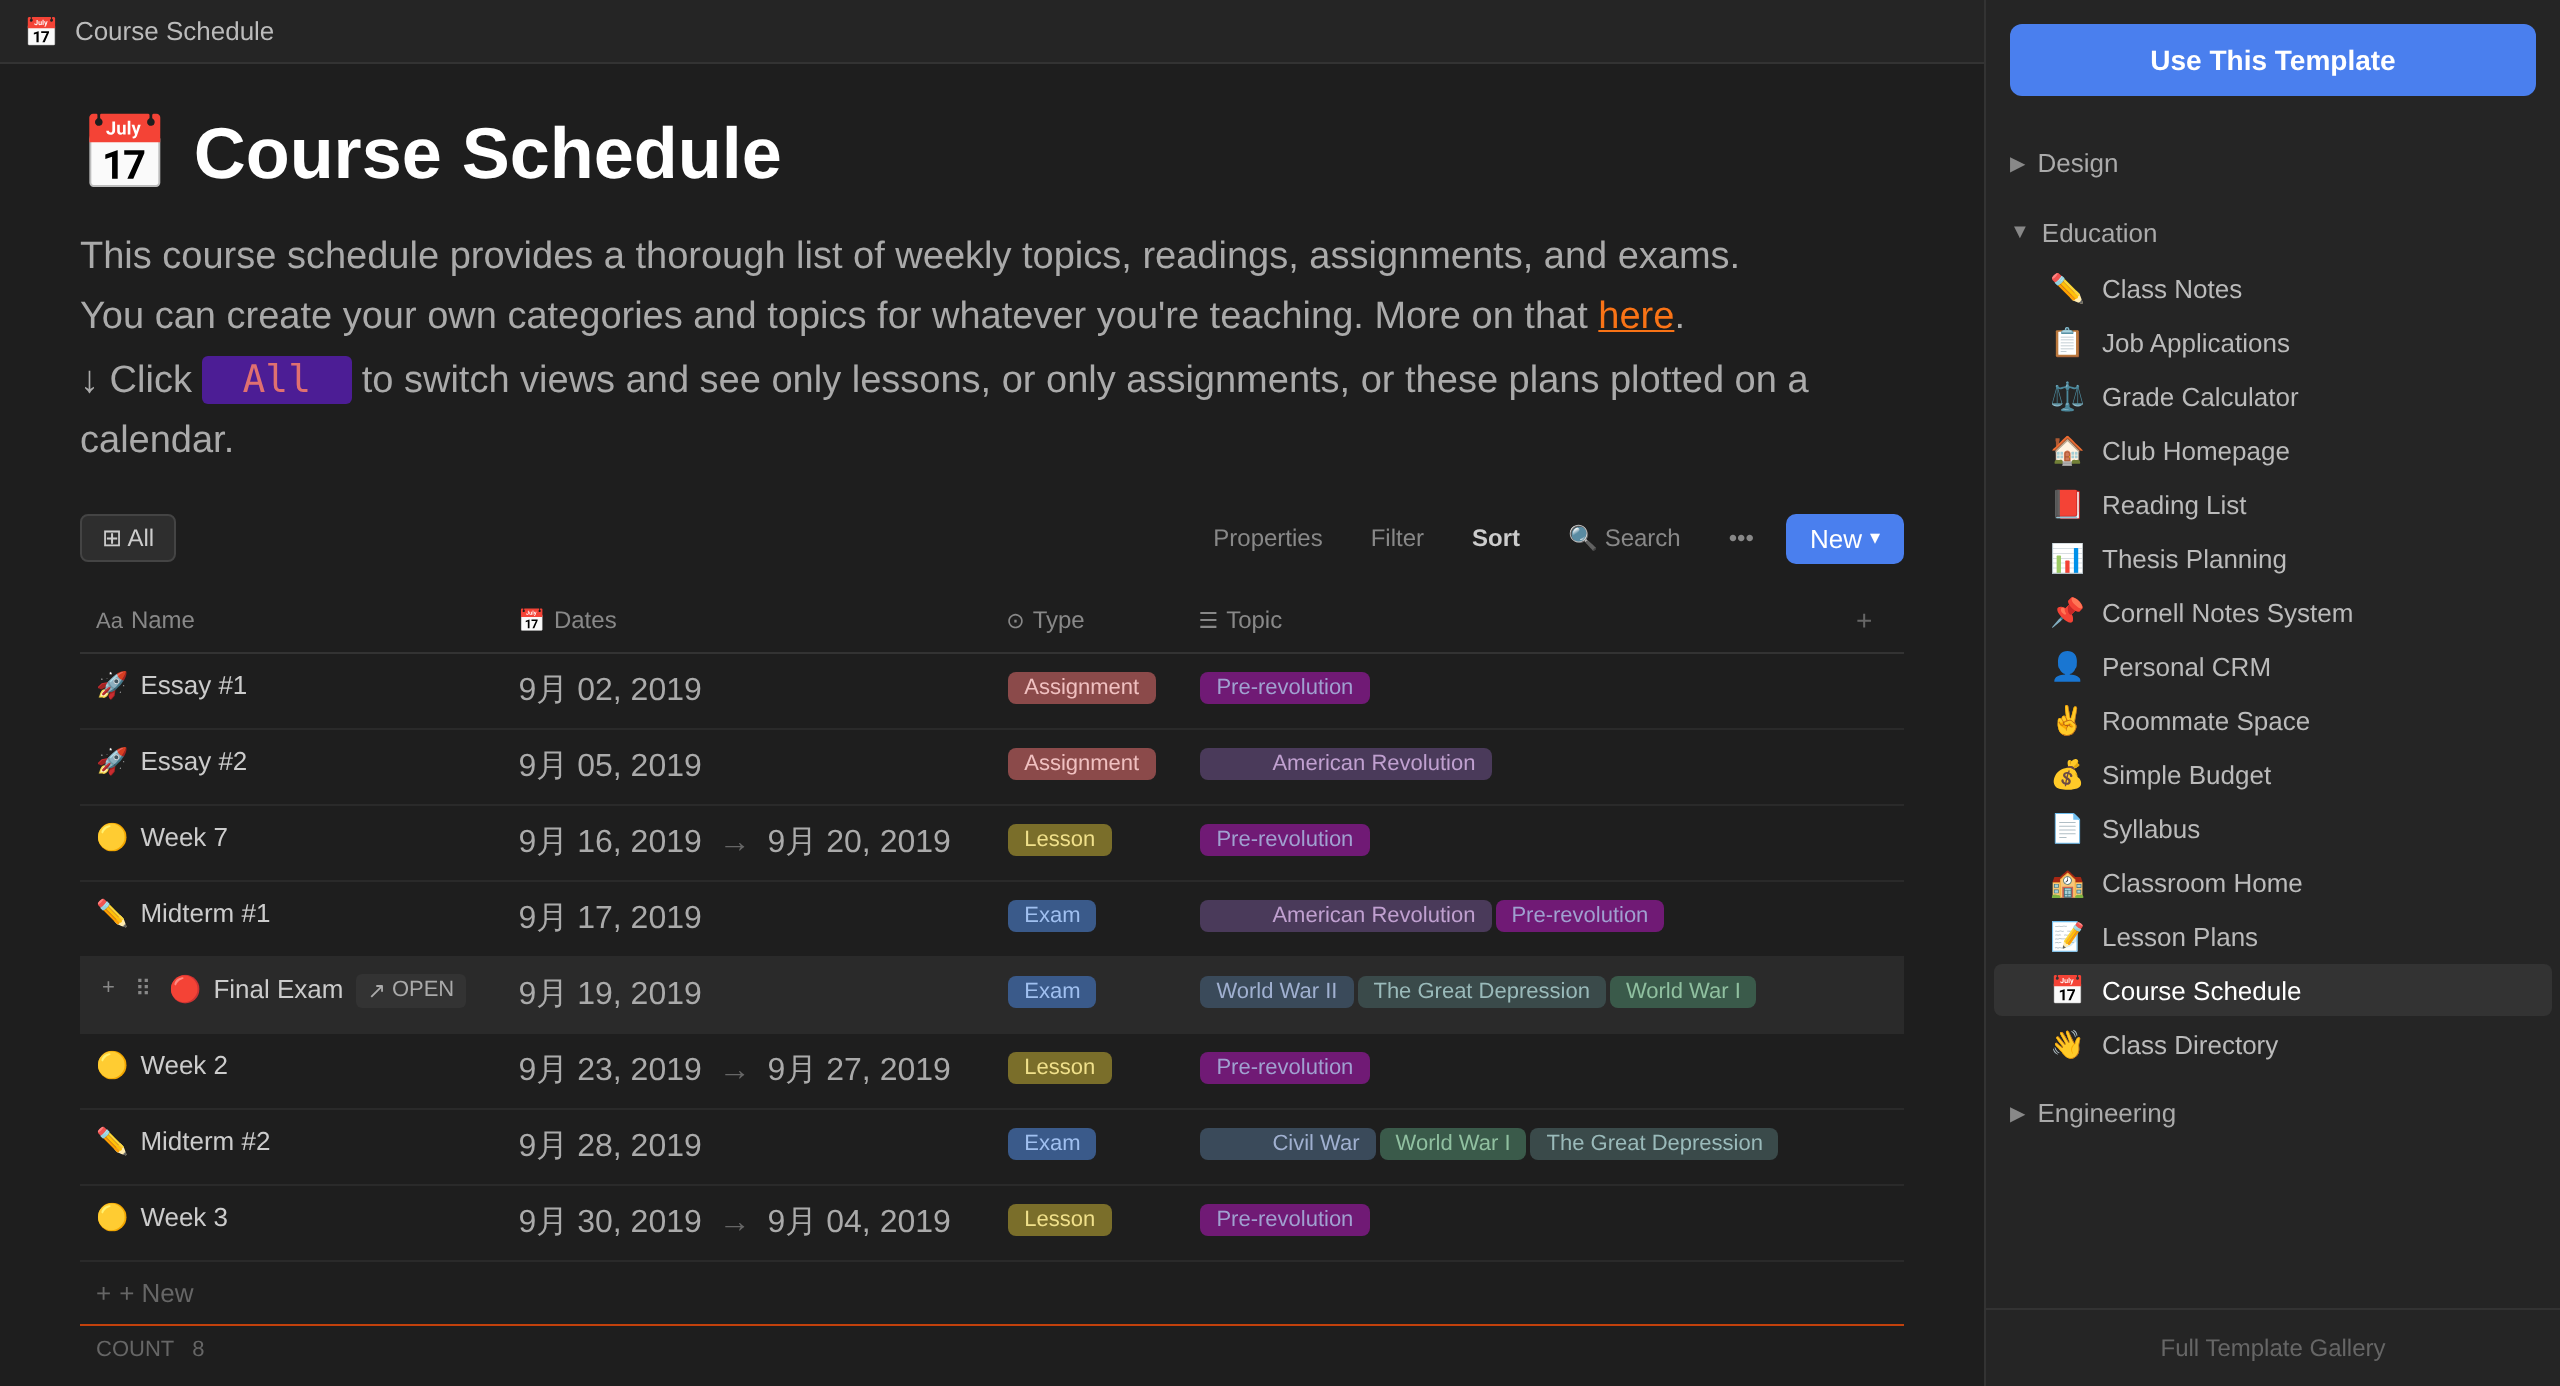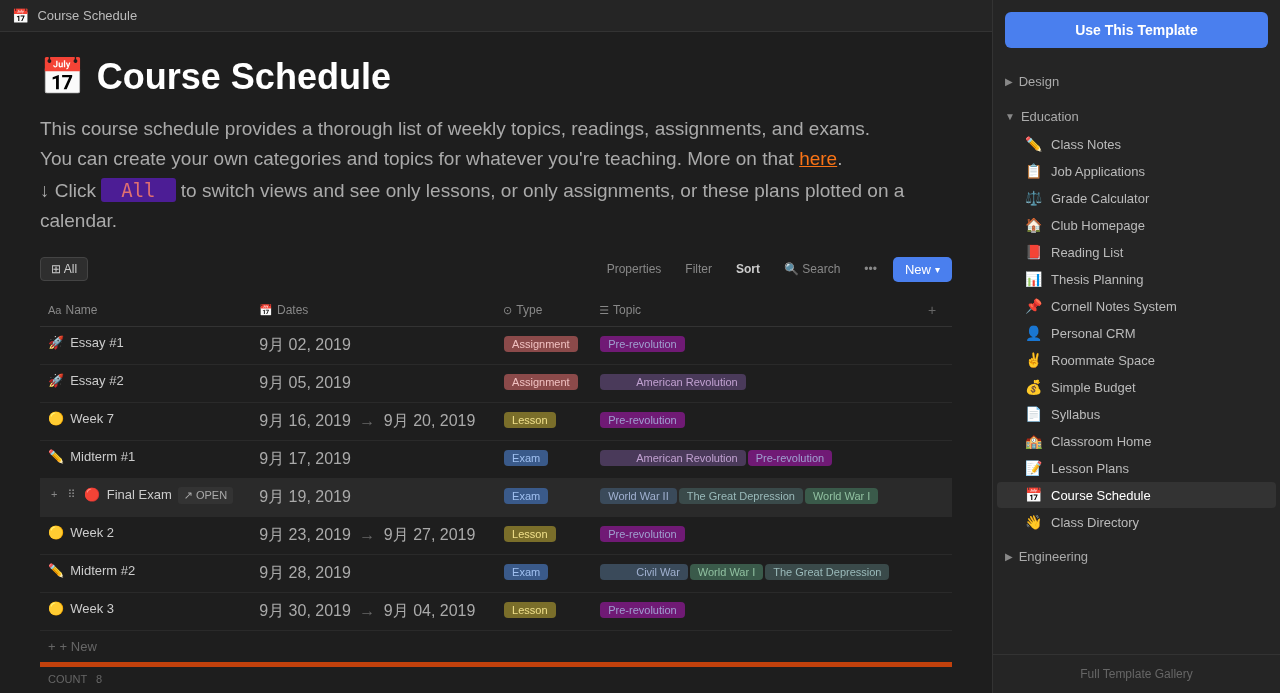--- a/index.html
+++ b/index.html
@@ -50,21 +50,21 @@
     .topic-tag.wwii { background: #3a4a5a; color: #a0b0d0; }
     .topic-tag.depression { background: #3a4a4a; color: #9ababa; }
     .topic-tag.civil { background: #3a4a5a; color: #a0b0d0; padding-left: 36px; }
     .topic-tag.wwi { background: #3a5a4a; color: #90c0a0; }
 
     .add-col-btn { background: none; border: none; color: #666; cursor: pointer; font-size: 14px; padding: 2px 6px; }
     .col-icon { margin-right: 4px; font-size: 11px; }
 
     .add-row { padding: 8px; color: #666; cursor: pointer; display: flex; align-items: center; gap: 4px; font-size: 13px; }
 
-    .count-row { padding: 6px 8px; color: #666; font-size: 11px; border-top: 5px solid #c2410c; }
+    .count-row { padding: 6px 8px; color: #666; font-size: 11px; border-top: 1px solid #c2410c; }
 
     
     .sidebar { width: 288px; background: #252525; border-left: 1px solid #333; display: flex; flex-direction: column; overflow-y: auto; }
     .use-template-btn { margin: 12px; background: #4a7fee; border: none; color: #fff; padding: 10px; border-radius: 6px; cursor: pointer; font-size: 14px; font-weight: 600; width: calc(100% - 24px); }
 
     .sidebar-section { margin-top: 8px; }
     .sidebar-section-header { padding: 6px 12px; display: flex; align-items: center; gap: 6px; cursor: pointer; color: #aaa; font-size: 13px; font-weight: 500; }
     .expand-icon { font-size: 10px; color: #888; }
 
     .sidebar-item { padding: 5px 12px 5px 28px; display: flex; align-items: center; gap: 8px; cursor: pointer; color: #bbb; font-size: 13px; border-radius: 4px; margin: 1px 4px; }

